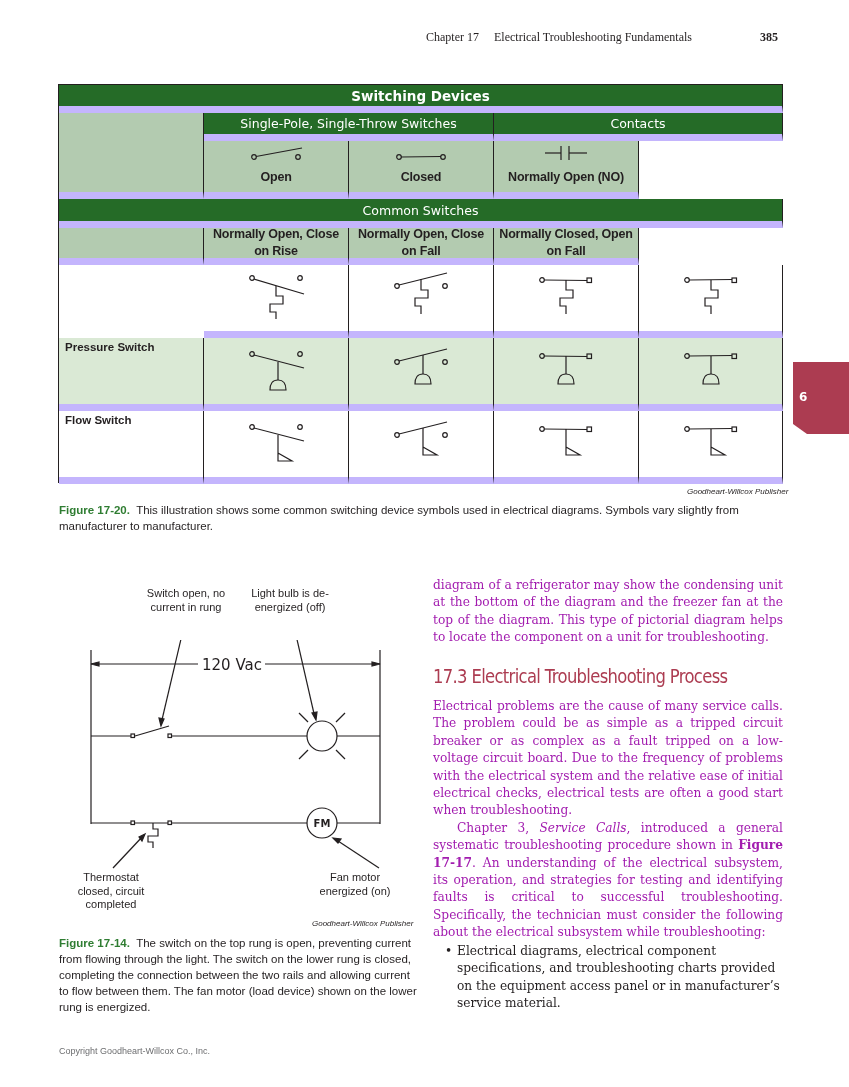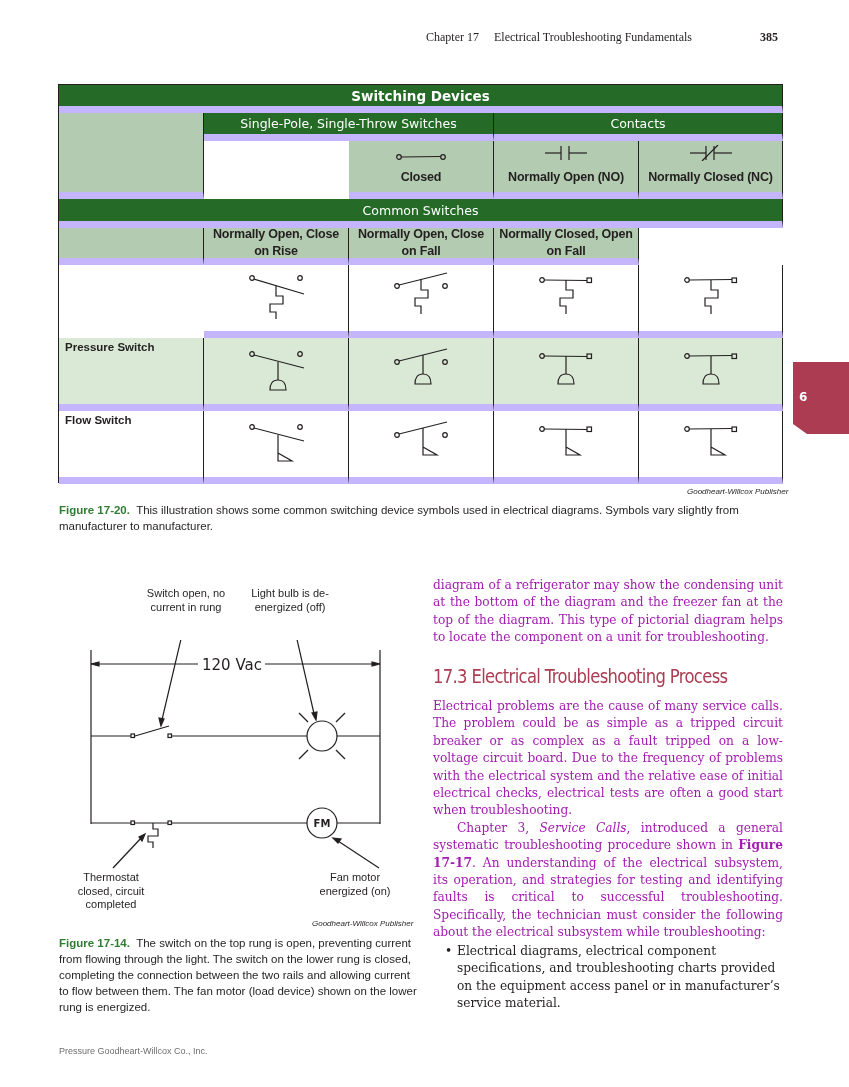--- a/index.html
+++ b/index.html
@@ -49,50 +49,48 @@
 </div>
 <div class="page-num">385</div>
 
 <div class="tbl" style="border-left:1px solid #231f20;border-top:1px solid #231f20;box-sizing:border-box;">
   <div class="cell g-dark hdr-title" style="left:0;top:0;width:724px;height:28px;">Switching Devices</div>
 
   <div class="cell g-light" style="left:0;top:28px;width:145px;height:86px;"></div>
   <div class="cell g-dark hdr-sub" style="left:145px;top:28px;width:290px;height:28px;">Single-Pole, Single-Throw Switches</div>
   <div class="cell g-dark hdr-sub" style="left:435px;top:28px;width:289px;height:28px;">Contacts</div>
 
+  <div class="cell g-light sym-col" style="left:145px;top:56px;width:145px;height:58px;">
+    <svg width="60" height="14">
+        <circle cx="8" cy="10" r="2.3" fill="none" stroke="#231f20" stroke-width="1.2"></circle>
+        <line x1="10" y1="9.5" x2="56" y2="1" stroke="#231f20" stroke-width="1.2"></line>
+        <circle cx="52" cy="10" r="2.3" fill="none" stroke="#231f20" stroke-width="1.2"></circle>
+      </svg>
+    <span class="colhead">Open</span>
+  </div>
 
   <div class="cell g-light sym-col" style="left:290px;top:56px;width:145px;height:58px;">
     <svg width="60" height="14">
         <circle cx="8" cy="10" r="2.3" fill="none" stroke="#231f20" stroke-width="1.2"></circle>
         <line x1="10" y1="10" x2="50" y2="9.5" stroke="#231f20" stroke-width="1.2"></line>
         <circle cx="52" cy="10" r="2.3" fill="none" stroke="#231f20" stroke-width="1.2"></circle>
       </svg>
     <span class="colhead">Closed</span>
   </div>
 
   <div class="cell g-light sym-col" style="left:435px;top:56px;width:145px;height:58px;">
     <svg width="50" height="16">
         <line x1="4" y1="8" x2="20" y2="8" stroke="#231f20" stroke-width="1.2"></line>
         <line x1="20" y1="1" x2="20" y2="15" stroke="#231f20" stroke-width="1.2"></line>
         <line x1="28" y1="1" x2="28" y2="15" stroke="#231f20" stroke-width="1.2"></line>
         <line x1="28" y1="8" x2="46" y2="8" stroke="#231f20" stroke-width="1.2"></line>
       </svg>
     <span class="colhead">Normally Open (NO)</span>
   </div>
 
-  <div class="cell g-light sym-col" style="left:580px;top:56px;width:144px;height:58px;">
-    <svg width="50" height="16">
-        <line x1="4" y1="8" x2="20" y2="8" stroke="#231f20" stroke-width="1.2"></line>
-        <line x1="20" y1="1" x2="20" y2="15" stroke="#231f20" stroke-width="1.2"></line>
-        <line x1="28" y1="1" x2="28" y2="15" stroke="#231f20" stroke-width="1.2"></line>
-        <line x1="28" y1="8" x2="46" y2="8" stroke="#231f20" stroke-width="1.2"></line>
-        <line x1="16" y1="16" x2="32" y2="0" stroke="#231f20" stroke-width="1.2"></line>
-      </svg>
-    <span class="colhead">Normally Closed (NC)</span>
-  </div>
 
   <div class="cell g-dark hdr-sub" style="left:0;top:114px;width:724px;height:29px;">Common Switches</div>
 
   <div class="cell g-light" style="left:0;top:143px;width:145px;height:37px;"></div>
   <div class="cell g-light colhead" style="left:145px;top:143px;width:145px;height:37px;">Normally Open, Close on Rise</div>
   <div class="cell g-light colhead" style="left:290px;top:143px;width:145px;height:37px;">Normally Open, Close on Fall</div>
   <div class="cell g-light colhead" style="left:435px;top:143px;width:145px;height:37px;">Normally Closed, Open on Fall</div>
 
   <div class="cell white" style="left:145px;top:180px;width:145px;height:73px;">
     <svg width="60" height="52">
@@ -298,13 +296,13 @@
 <div class="section-head">17.3 Electrical Troubleshooting Process</div>
 <div class="body-text" style="top:698px;">
   <p>Electrical problems are the cause of many service calls. The problem could be as simple as a tripped circuit breaker or as complex as a fault tripped on a low-voltage circuit board. Due to the frequency of problems with the electrical system and the relative ease of initial electrical checks, electrical tests are often a good start when troubleshooting.</p>
   <p class="indent"><span>Chapter 3, </span><i>Service Calls</i><span>, introduced a general systematic troubleshooting procedure shown in </span><b>Figure 17-17</b><span>. An understanding of the electrical subsystem, its operation, and strategies for testing and identifying faults is critical to successful troubleshooting. Specifically, the technician must consider the following about the electrical subsystem while troubleshooting:</span></p>
 </div>
 <div class="bullet" style="top:943px;">
   <span class="dot">•</span>
   <span class="txt" style="text-align:left;">Electrical diagrams, electrical component specifications, and troubleshooting charts provided on the equipment access panel or in manufacturer’s service material.</span>
 </div>
 
-<div class="copyright">Pressure Goodheart-Willcox Co., Inc.</div>
+<div class="copyright">Copyright Goodheart-Willcox Co., Inc.</div>
 
 </body></html>

